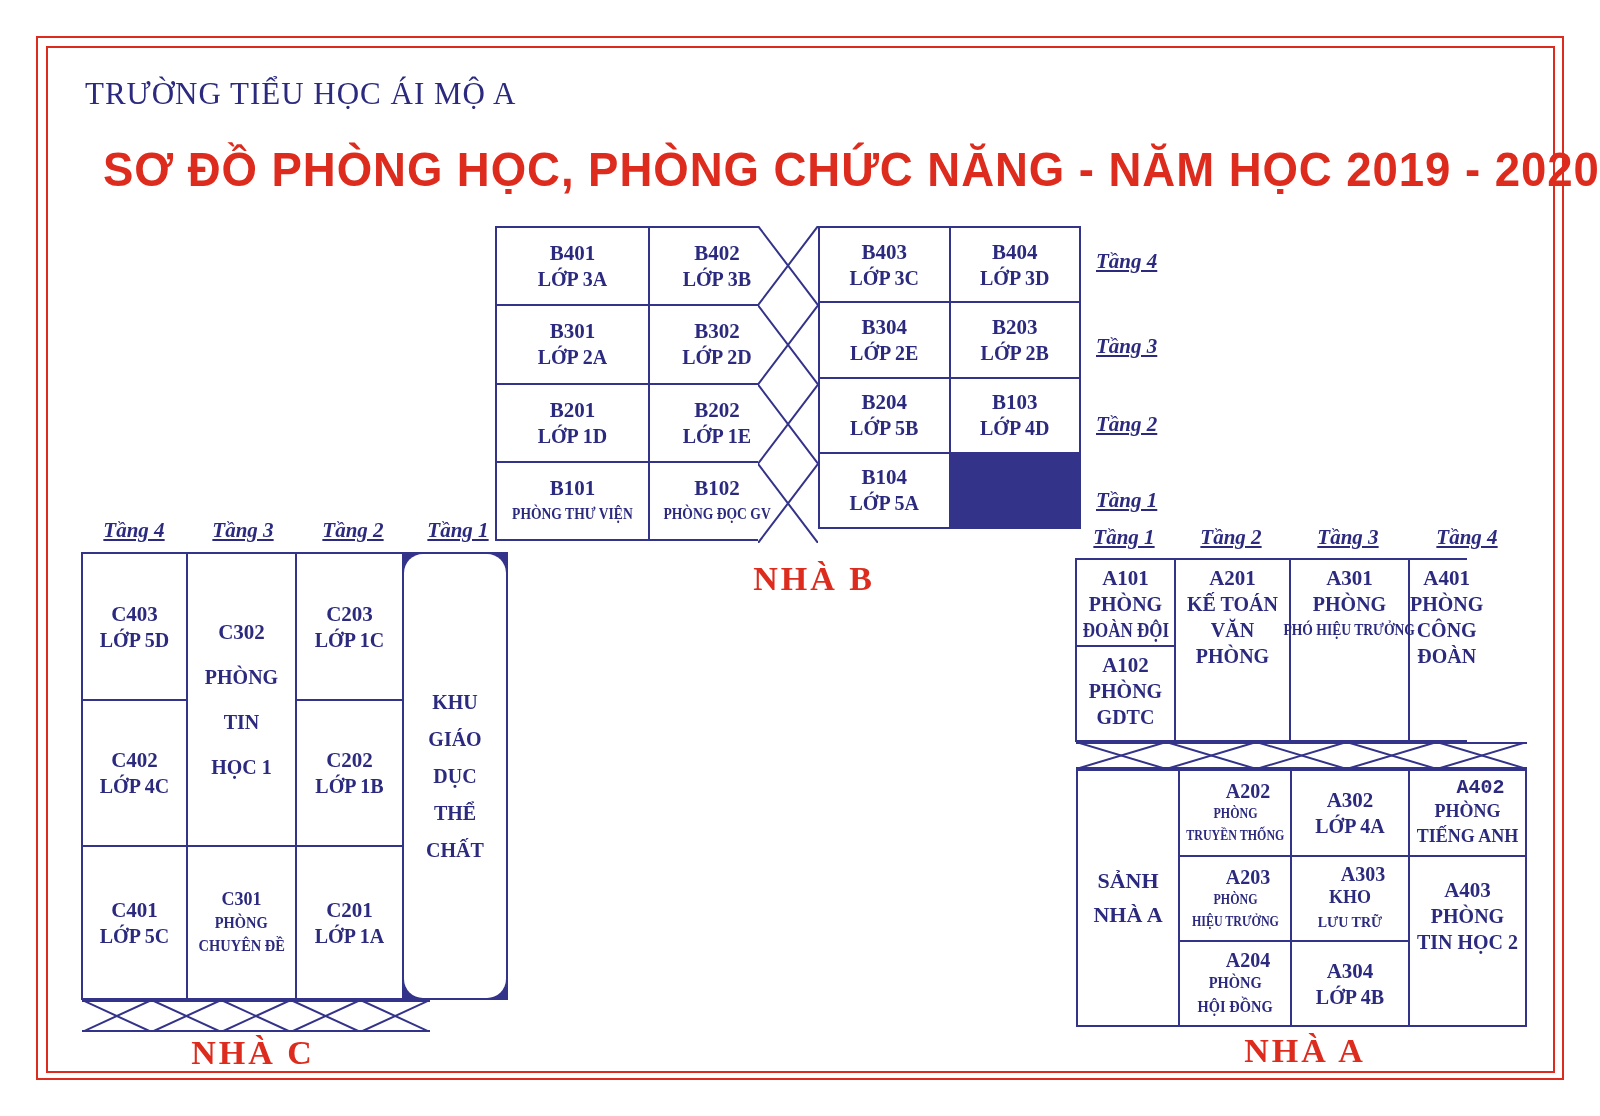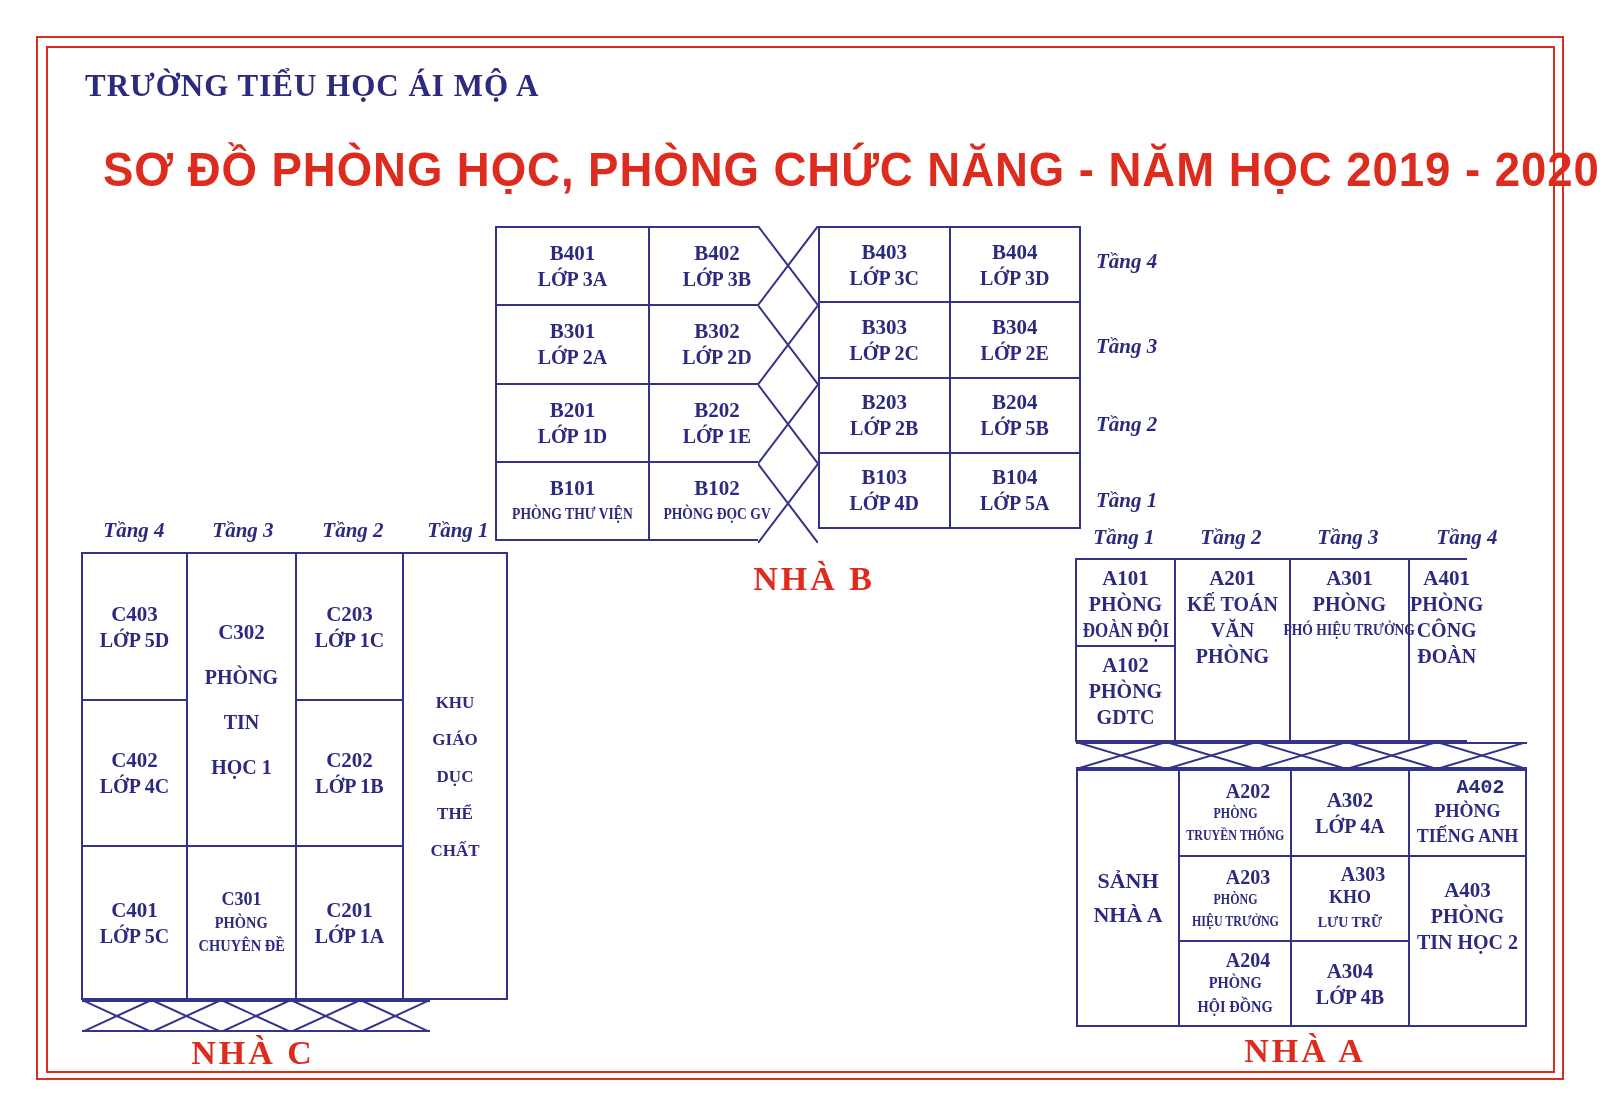--- a/index.html
+++ b/index.html
@@ -3,51 +3,51 @@
 <meta charset="utf-8">
 <style>
   html,body{margin:0;padding:0;background:#fff;}
   #page{position:relative;width:1600px;height:1116px;background:#fff;overflow:hidden;
         font-family:"Liberation Serif","DejaVu Serif",serif;
         --navy:#2b2a7e; --line:#34338a; --red:#dd2c1e;}
   .frame{position:absolute;border:2px solid var(--red);}
   #frame-outer{left:36px;top:36px;width:1524px;height:1040px;}
   #frame-inner{left:46px;top:46px;width:1505px;height:1023px;}
 
-  #school-name{position:absolute;left:85px;top:68px;font-size:31px;font-weight:bold;
+  #school-name{position:absolute;left:85px;top:76px;font-size:31px;font-weight:normal;
                color:var(--navy);letter-spacing:1px;white-space:nowrap;}
   #main-title{position:absolute;left:103px;top:141px;font-size:49px;font-weight:bold;
               color:var(--red);font-family:"Liberation Sans","DejaVu Sans",sans-serif;
               transform:scaleX(.93);transform-origin:left center;white-space:nowrap;letter-spacing:1px;}
 
   .grid{position:absolute;display:grid;gap:2px;background:var(--line);border:2px solid var(--line);box-sizing:border-box;}
   .cell{background:#fff;display:flex;flex-direction:column;align-items:center;justify-content:center;
         text-align:center;color:var(--navy);font-weight:bold;line-height:26px;}
   .code{font-size:21px;}
   .nm{font-size:20px;}
   .md{font-size:17px;}
   .sm{font-size:15px;line-height:22px;}
   .cond{transform:scaleX(.8);white-space:nowrap;}
   .cond85{transform:scaleX(.85);white-space:nowrap;}
   .top-align{justify-content:flex-start;padding-top:5px;}
 
   #b-left {left:495px;top:226px;width:263px;height:315px;grid-template-columns:1fr 1fr;grid-template-rows:repeat(4,1fr);}
   #b-right{left:818px;top:226px;width:263px;height:303px;grid-template-columns:1fr 1fr;grid-template-rows:repeat(4,1fr);}
   #b-conn{position:absolute;left:758px;top:226px;}
 
-  .floor-label{position:absolute;font-size:21px;font-weight:bold;font-style:italic;color:var(--navy);white-space:nowrap;}
+  .floor-label{position:absolute;font-size:21px;font-weight:bold;font-style:italic;color:var(--navy);white-space:nowrap;text-decoration:underline;}
   .col-head{transform:translateX(-50%);}
 
   #c-grid{left:81px;top:552px;width:427px;height:448px;
           grid-template-columns:103px 107px 105px 1fr;grid-template-rows:145px 144px 1fr;}
   #c-grid .p-c403{grid-column:1;grid-row:1}  #c-grid .p-c402{grid-column:1;grid-row:2}
   #c-grid .p-c401{grid-column:1;grid-row:3}  #c-grid .p-c302{grid-column:2;grid-row:1/span 2;line-height:45px;}
   #c-grid .p-c301{grid-column:2;grid-row:3}  #c-grid .p-c203{grid-column:3;grid-row:1}
   #c-grid .p-c202{grid-column:3;grid-row:2}  #c-grid .p-c201{grid-column:3;grid-row:3}
-  #c-grid .p-khu {grid-column:4;grid-row:1/span 3;font-size:17px;line-height:37px;}
+  #c-grid .p-khu {grid-column:4;grid-row:1/span 3;font-size:20px;line-height:37px;border-radius:19px;}
   #c-hatch{position:absolute;left:82px;top:1000px;}
 
   #a-top{left:1075px;top:558px;width:392px;height:184px;
          grid-template-columns:97px 113px 117px 1fr;grid-template-rows:85px 1fr;}
   #a-top .p-a101{grid-column:1;grid-row:1}  #a-top .p-a102{grid-column:1;grid-row:2}
   #a-top .p-a201{grid-column:2;grid-row:1/span 2}
   #a-top .p-a301{grid-column:3;grid-row:1/span 2}
   #a-top .p-a401{grid-column:4;grid-row:1/span 2}
   #a-hatch{position:absolute;left:1076px;top:742px;}
 
@@ -118,24 +118,20 @@
   <div class="grid" id="b-right">
     <div class="cell">
         <div class="code">B403</div>
         <div class="nm">LỚP 3C</div>
       </div>
     <div class="cell">
         <div class="code">B404</div>
         <div class="nm">LỚP 3D</div>
       </div>
     <div class="cell">
-        <div class="code">B303</div>
-        <div class="nm">LỚP 2C</div>
-      </div>
-    <div class="cell">
         <div class="code">B304</div>
         <div class="nm">LỚP 2E</div>
       </div>
     <div class="cell">
         <div class="code">B203</div>
         <div class="nm">LỚP 2B</div>
       </div>
     <div class="cell">
         <div class="code">B204</div>
         <div class="nm">LỚP 5B</div>

